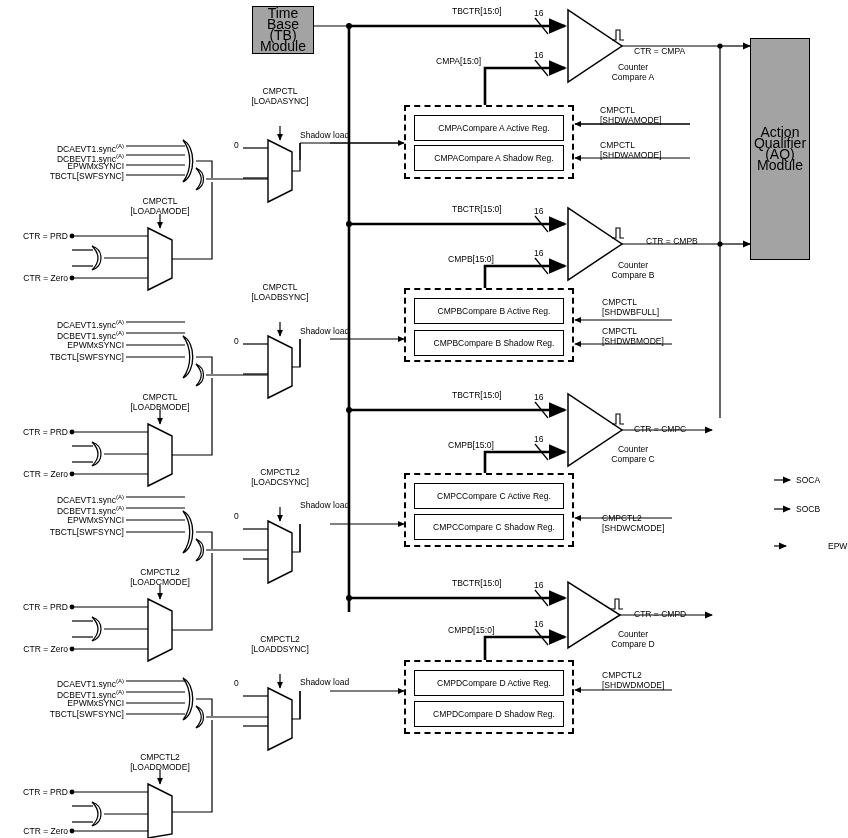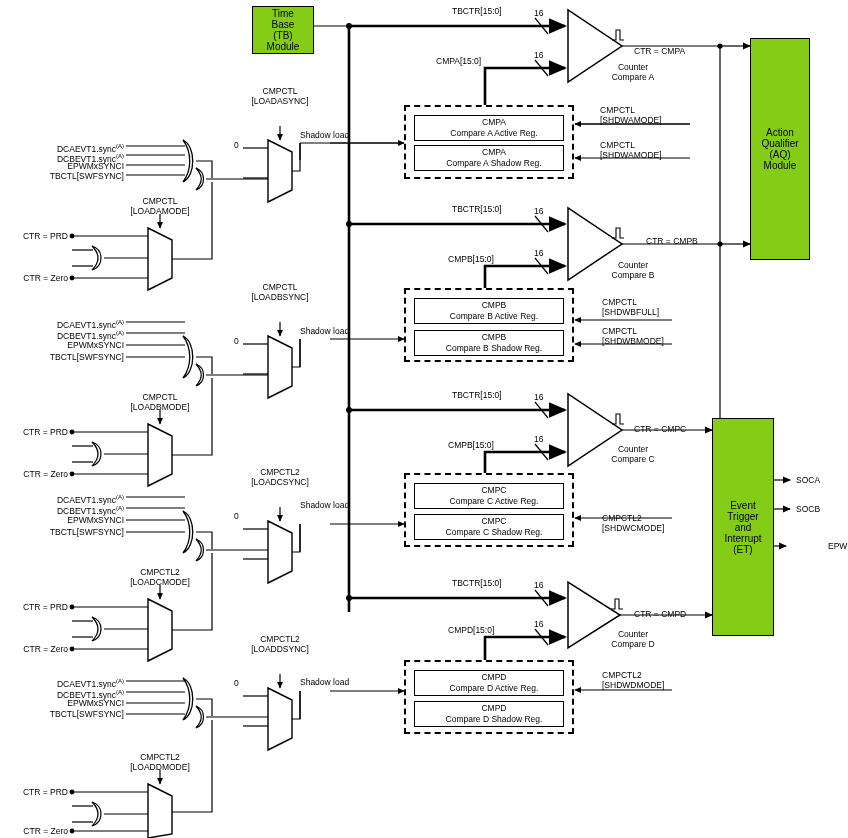--- a/index.html
+++ b/index.html
@@ -1,25 +1,25 @@
 <!DOCTYPE html>
 <html><head>
 <meta charset="utf-8">
 <style>
   html,body{margin:0;padding:0;background:#fff;}
   body{font-family:"Liberation Sans", sans-serif;}
   #root{position:relative;width:848px;height:838px;background:#fff;overflow:hidden;}
   .lbl{position:absolute;font-size:8.5px;color:#000;white-space:nowrap;line-height:10px;}
   .lbl.c{text-align:center;}
   .lbl.r{text-align:right;}
-  .box{position:absolute;border:1.6px solid #000;background:#84cc16;box-sizing:border-box;
-       display:flex;align-items:center;justify-content:center;text-align:center;font-size:10px;line-height:11px;}
+  .box{position:absolute;border:1.6px solid #000;background:#a3a3a3;box-sizing:border-box;
+       display:flex;align-items:center;justify-content:center;text-align:center;font-size:14px;line-height:11px;}
   .dash{position:absolute;border:2px dashed #000;background:#fff;box-sizing:border-box;}
   .reg{position:absolute;border:1.4px solid #000;background:#fff;box-sizing:border-box;
-       display:flex;flex-direction:column;align-items:center;justify-content:center;font-size:8.5px;line-height:11px;padding-left:10px;}
+       display:flex;align-items:center;justify-content:center;font-size:8.5px;line-height:11px;padding-left:10px;}
   svg.layer{position:absolute;left:0;top:0;width:848px;height:838px;overflow:visible;}
   .sup{font-size:6px;vertical-align:super;}
 </style>
 </head>
 <body>
 
 <div id="root">
 
   <svg class="layer">
     <defs>
@@ -235,29 +235,20 @@
 
   <div class="box" style="left:750px;top:38px;width:60px;height:222px;">
     <div>
       <span>Action</span><br>
       <span>Qualifier</span><br>
       <span>(AQ)</span><br>
       <span>Module</span>
     </div>
   </div>
 
-  <div class="box" style="left:712px;top:418px;width:62px;height:218px;">
-    <div>
-      <span>Event</span><br>
-      <span>Trigger</span><br>
-      <span>and</span><br>
-      <span>Interrupt</span><br>
-      <span>(ET)</span>
-    </div>
-  </div>
 
   <div class="dash" style="left:404px;top:105px;width:170px;height:74px;"></div>
   <div class="reg" style="left:414px;top:115px;width:150px;height:26px;">
     <span>CMPA</span>
     <span>Compare A Active Reg.</span>
   </div>
   <div class="reg" style="left:414px;top:145px;width:150px;height:26px;">
     <span>CMPA</span>
     <span>Compare A Shadow Reg.</span>
   </div>

